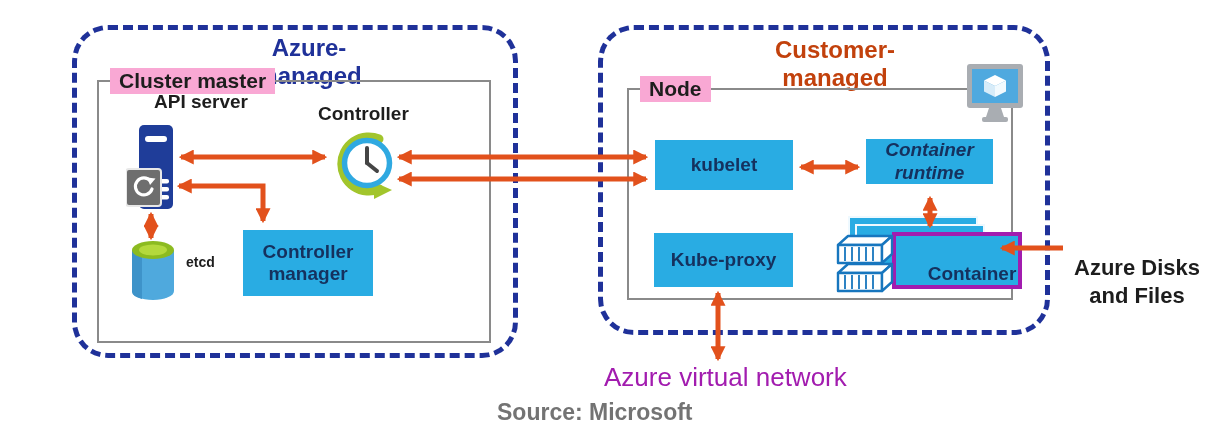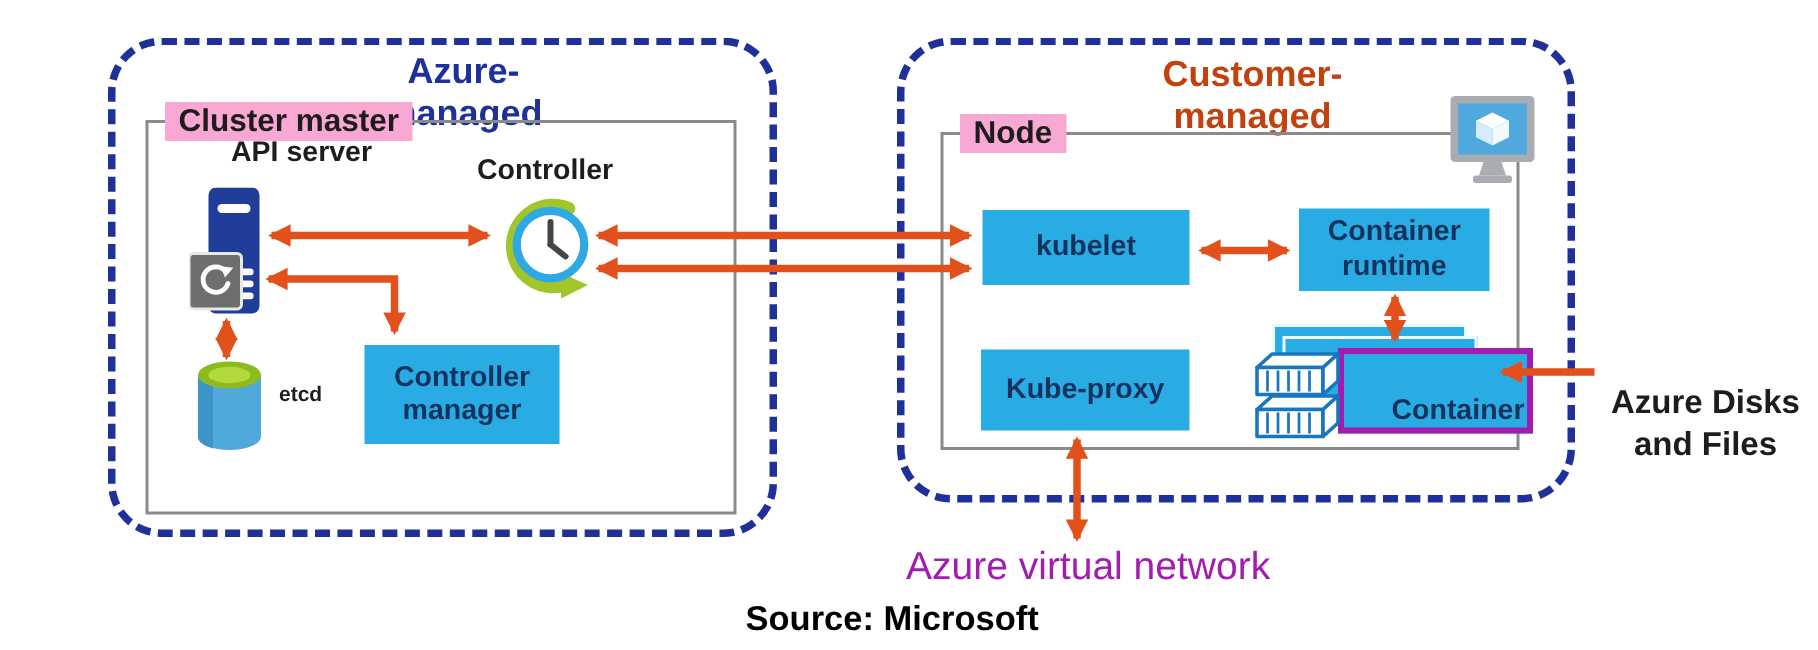--- a/index.html
+++ b/index.html
@@ -45,21 +45,21 @@
     pointer-events: none; z-index: 6;
   }
   .ext-label {
     position: absolute; font-weight: bold; font-size: 22px; color: #1d1d1d;
     text-align: center; line-height: 1.25; margin-top: 32px;
   }
   .avn-label {
     position: absolute; font-size: 26px; color: #a21caf; white-space: nowrap;
   }
   .source-label {
-    position: absolute; font-size: 23px; font-weight: bold; color: #000000;
+    position: absolute; font-size: 23px; font-weight: bold; color: #737373;
     white-space: nowrap;
   }
   .ctext { padding-left: 30px; }
 </style>
 </head>
 <body>
 
 <div class="canvas">
 
   <div class="dashed-region" style="left:72px; top:25px; width:446px; height:333px;"></div>
@@ -118,21 +118,21 @@
     <polygon points="18,17.5 29,23 29,34 18,28.5" fill="#D7ECF9"></polygon>
     <polygon points="40,17.5 29,23 29,34 40,28.5" fill="#F2FAFE"></polygon>
     <path d="M23 45 L35 45 L38 54 L20 54 Z" fill="#A9ADB2"></path>
     <rect x="16" y="54" width="26" height="5" rx="2" fill="#A9ADB2"></rect>
   </svg>
 
   <div class="cyanbox" style="left:655px; top:140px; width:138px; height:50px;">
     <span>kubelet</span>
   </div>
 
-  <div class="cyanbox" style="left:866px; top:139px; width:127px; height:55px;">
+  <div class="cyanbox" style="left:866px; top:139px; width:127px; height:45px;font-style:italic;">
     <span style="width:100px;">Container runtime</span>
   </div>
 
   <div class="cyanbox" style="left:654px; top:233px; width:139px; height:54px;">
     <span>Kube-proxy</span>
   </div>
 
   <div class="stack-layer" style="left:848px; top:216px; width:130px; height:55px;"></div>
   <div class="stack-layer" style="left:855px; top:224px; width:130px; height:56px;"></div>
   <div class="cyanbox" style="left:892px; top:232px; width:130px; height:57px; border:4px solid #a21caf;align-items:flex-end;">

